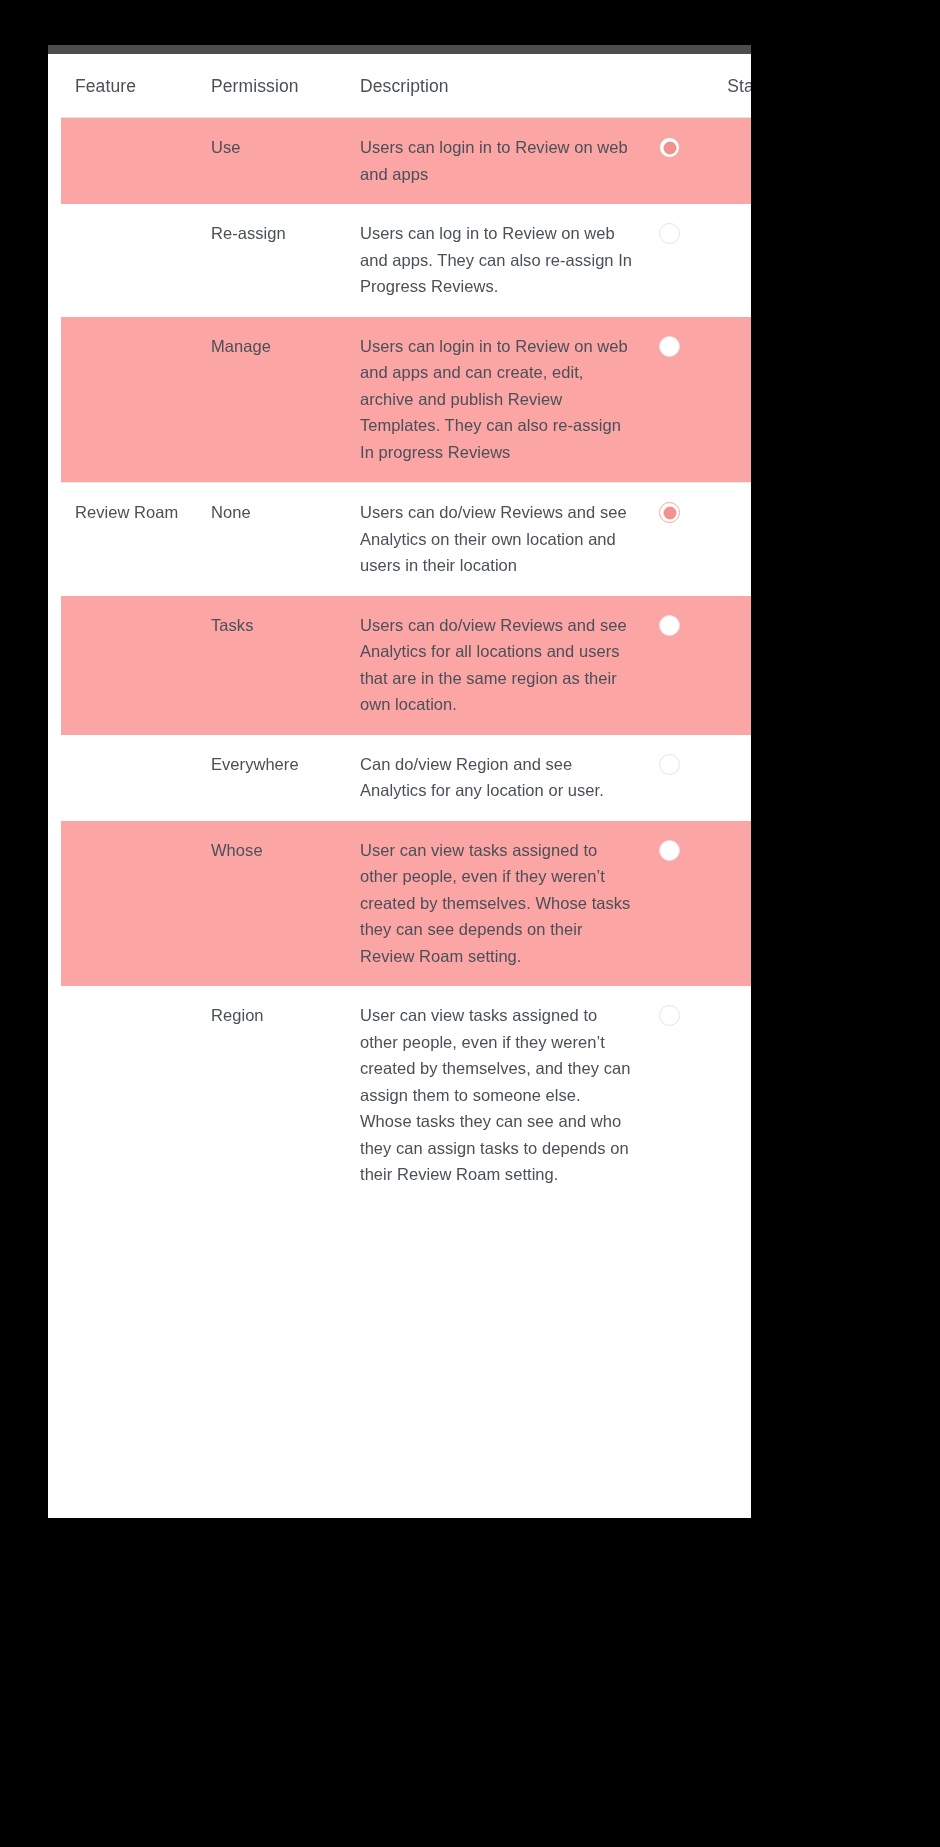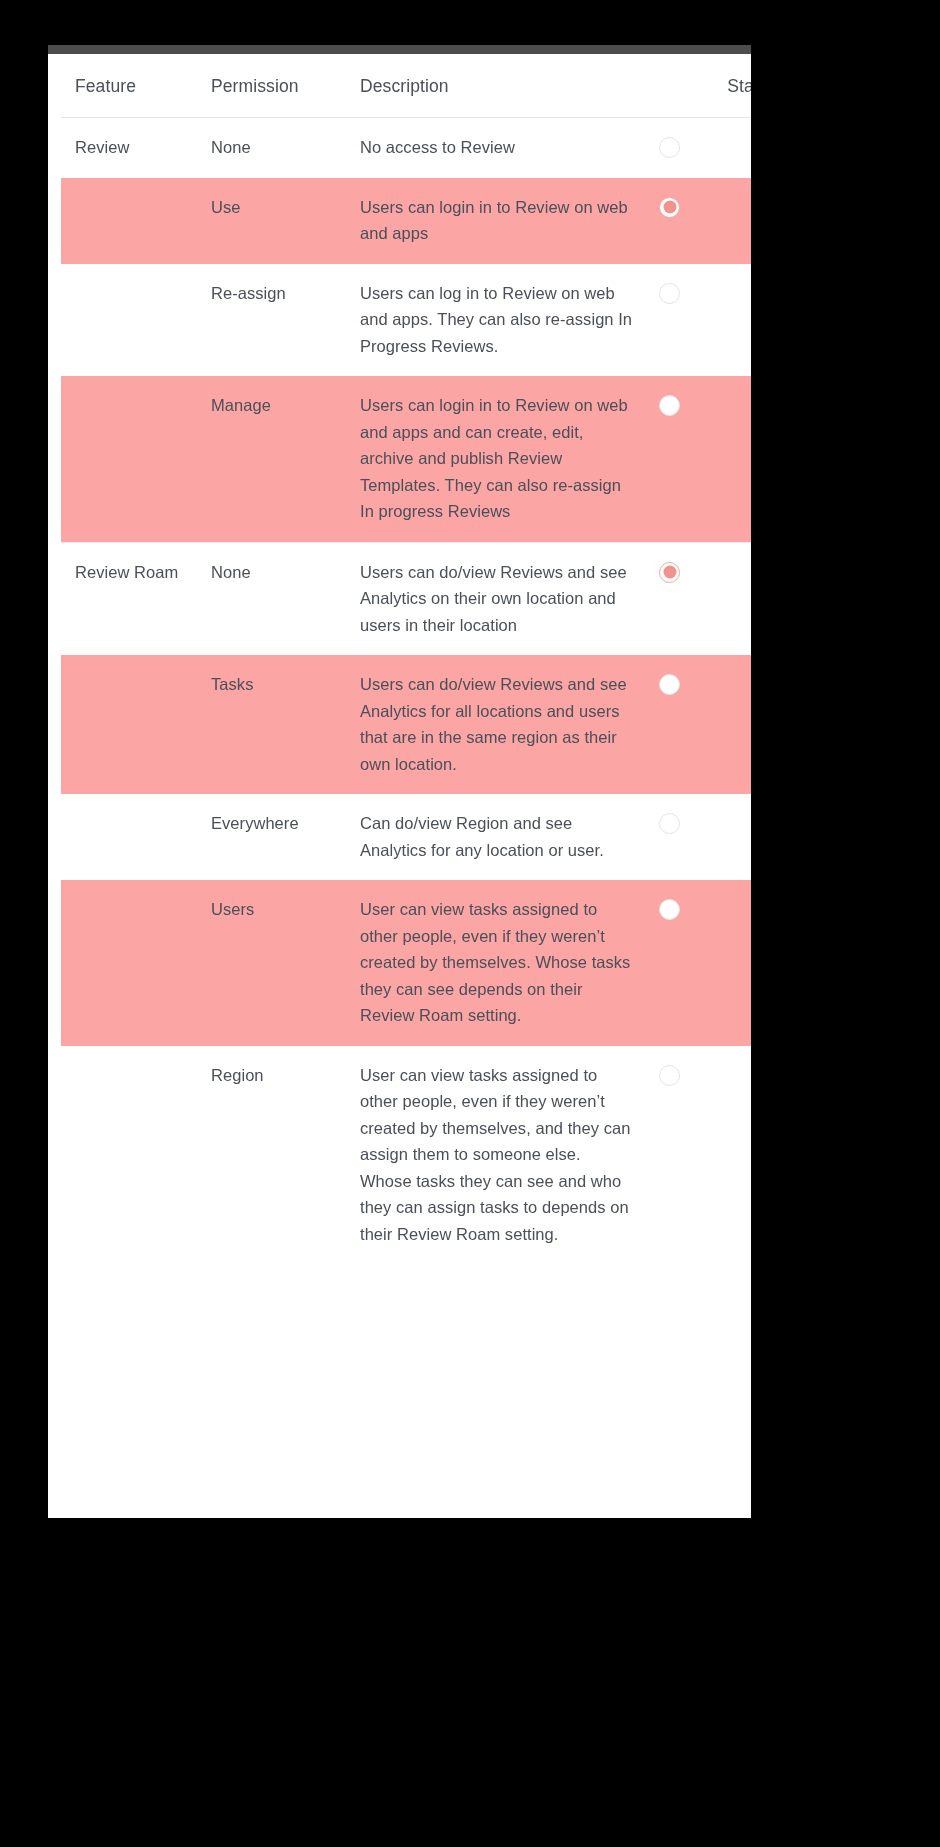--- a/index.html
+++ b/index.html
@@ -162,28 +162,20 @@
         </colgroup>
         <thead>
           <tr>
             <th class="h-feature">Feature</th>
             <th class="h-permission">Permission</th>
             <th class="h-description">Description</th>
             <th class="h-standard">Standard</th>
           </tr>
         </thead>
         <tbody id="table-body">
-            <tr class="row-odd">
-              <td class="td-feature">Review</td>
-              <td class="td-permission">None</td>
-              <td class="td-description">
-                <span class="desc-text">No access to Review</span>
-              </td>
-              <td class="td-standard"><span class="radio"></span></td>
-            </tr>
             <tr class="row-even">
               <td class="td-feature"></td>
               <td class="td-permission">Use</td>
               <td class="td-description">
                 <span class="desc-text">Users can login in to Review on web and apps</span>
               </td>
               <td class="td-standard"><span class="radio selected"></span></td>
             </tr>
             <tr class="row-odd">
               <td class="td-feature"></td>
@@ -220,21 +212,21 @@
             <tr class="row-odd">
               <td class="td-feature"></td>
               <td class="td-permission">Everywhere</td>
               <td class="td-description">
                 <span class="desc-text">Can do/view Region and see Analytics for any location or user.</span>
               </td>
               <td class="td-standard"><span class="radio"></span></td>
             </tr>
             <tr class="row-even">
               <td class="td-feature"></td>
-              <td class="td-permission">Users</td>
+              <td class="td-permission">Whose</td>
               <td class="td-description">
                 <span class="desc-text">User can view tasks assigned to other people, even if they weren’t created by themselves. Whose tasks they can see depends on their Review Roam setting.</span>
               </td>
               <td class="td-standard"><span class="radio"></span></td>
             </tr>
             <tr class="row-odd">
               <td class="td-feature"></td>
               <td class="td-permission">Region</td>
               <td class="td-description">
                 <span class="desc-text">User can view tasks assigned to other people, even if they weren’t created by themselves, and they can assign them to someone else. Whose tasks they can see and who they can assign tasks to depends on their Review Roam setting.</span>

